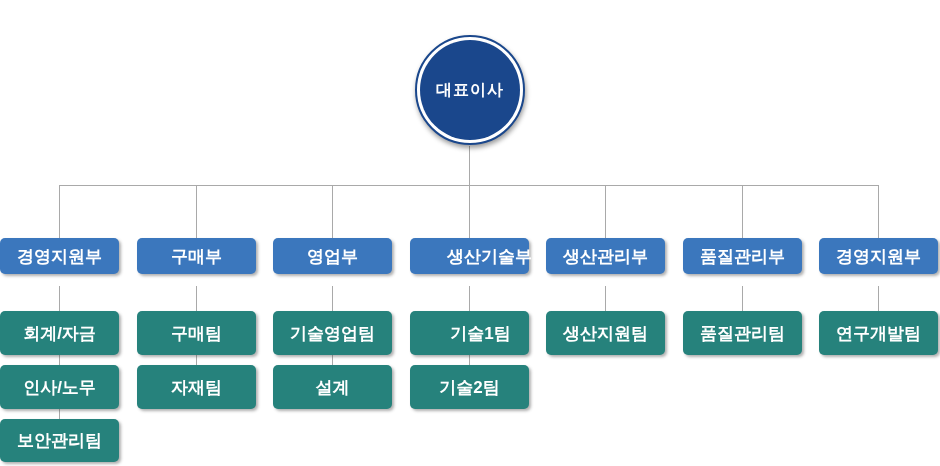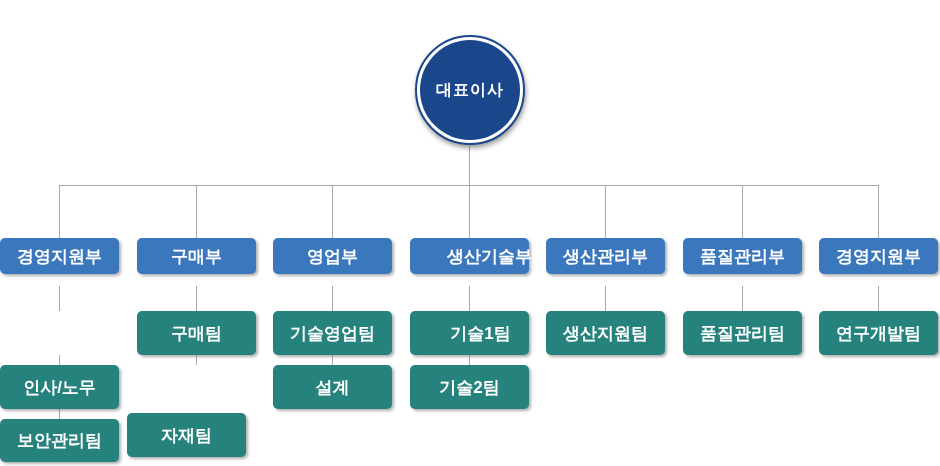--- a/index.html
+++ b/index.html
@@ -76,34 +76,37 @@
 
   <div class="root-outer">
     <div class="root-inner">
       <span>대표이사</span>
     </div>
   </div>
 
   <div class="node dept" style="left:0px;">
       <span>경영지원부</span>
     </div>
+  <div class="node team row1" style="left:0px;">
+      <span>회계/자금</span>
+    </div>
   <div class="node team row2" style="left:0px;">
       <span>인사/노무</span>
     </div>
   <div class="node team row3" style="left:0px;text-align:right;">
       <span>보안관리팀</span>
     </div>
 
   <div class="node dept" style="left:137px;">
       <span>구매부</span>
     </div>
   <div class="node team row1" style="left:137px;">
       <span>구매팀</span>
     </div>
-  <div class="node team row2" style="left:127px;margin-top:48px;">
+  <div class="node team row2" style="left:137px;">
       <span>자재팀</span>
     </div>
 
   <div class="node dept" style="left:273px;">
       <span>영업부</span>
     </div>
   <div class="node team row1" style="left:273px;">
       <span>기술영업팀</span>
     </div>
   <div class="node team row2" style="left:273px;">

